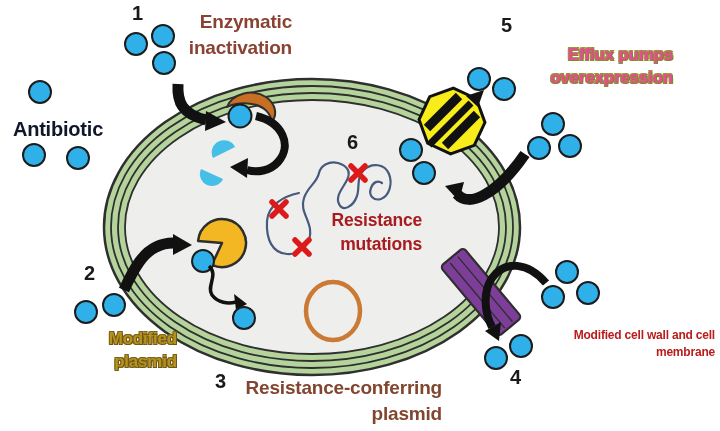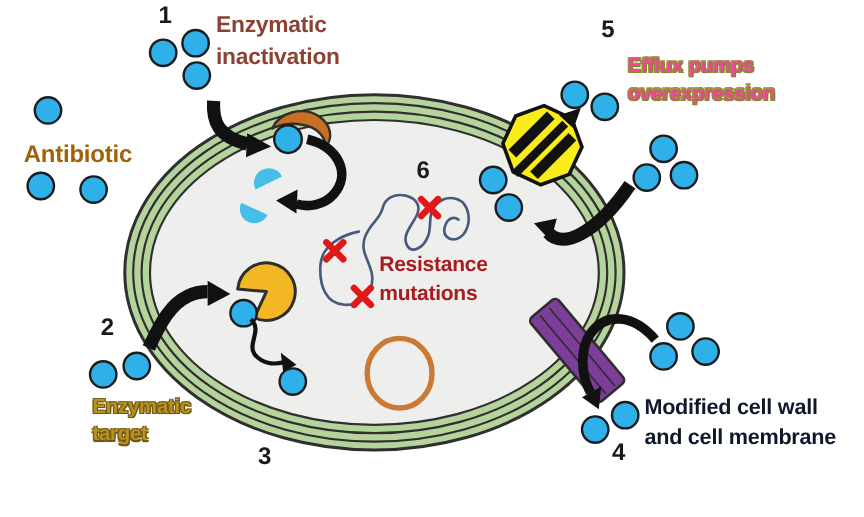--- a/index.html
+++ b/index.html
@@ -11,37 +11,37 @@
     font-family:"Liberation Sans", sans-serif;
   }
   .figure svg{position:absolute;left:0;top:0;}
   .num{
     position:absolute;
     font-weight:bold;font-size:20px;color:#1a1a1a;
     font-family:"Liberation Sans", sans-serif;
   }
   .lbl{
     position:absolute;
-    text-align:left;font-weight:bold;line-height:1.38;
+    text-align:right;font-weight:bold;line-height:1.38;
     font-family:"Liberation Sans", sans-serif;
     letter-spacing:-0.2px;
   }
-  .lbl-black{color:#a16207;font-size:20px;text-align:right;}
+  .lbl-black{color:#0f172a;font-size:20px;text-align:center;}
   .lbl-brown{color:#8a4232;font-size:19px;}
   .lbl-brown2{color:#82452f;font-size:19px;}
   .lbl-olive{
     color:#ec4899;font-size:17px;
     text-shadow:1px 1px 0 #85852a,-1px -1px 0 #9a9a35,1px -1px 0 #8f8f30,-1px 1px 0 #8f8f30;
   }
   .lbl-gold{
     color:#b8921e;font-size:17px;
     text-shadow:1px 1px 0 #6a5512,-1px -1px 0 #7a6316,1px -1px 0 #715c14,-1px 1px 0 #715c14;
   }
   .lbl-red{color:#a81b1f;font-size:17.5px;}
-  .lbl-purple{color:#0f172a;font-size:18px;}
+  .lbl-purple{color:#b91c1c;font-size:12px;}
 </style>
 </head>
 <body>
 
 <div class="figure">
 
   <svg width="720" height="431" viewBox="0 0 720 431">
 
     <g>
       <ellipse cx="312" cy="227" rx="208" ry="148" fill="#b5d49c" stroke="#2f2f2f" stroke-width="2.5"></ellipse>
@@ -126,23 +126,24 @@
       <circle cx="424" cy="173" r="11"></circle>
     </g>
   </svg>
 
   <div class="lbl lbl-black" style="left:6px;top:116px;width:104px">Antibiotic</div>
 
   <div class="num" style="left:132px;top:2px">1</div>
   <div class="lbl lbl-brown" style="left:180px;top:9px;width:112px">Enzymatic inactivation</div>
 
   <div class="num" style="left:84px;top:262px">2</div>
-  <div class="lbl lbl-gold" style="left:77px;top:327px;width:100px">Enzymatic target</div>
+  <div class="lbl lbl-gold" style="left:77px;top:327px;width:100px">Modified plasmid</div>
 
   <div class="num" style="left:215px;top:370px">3</div>
+  <div class="lbl lbl-brown2" style="left:230px;top:375px;width:212px">Resistance-conferring plasmid</div>
 
   <div class="num" style="left:510px;top:366px">4</div>
   <div class="lbl lbl-purple" style="left:537px;top:327px;width:178px">Modified cell wall and cell membrane</div>
 
   <div class="num" style="left:501px;top:14px">5</div>
   <div class="lbl lbl-olive" style="left:523px;top:43px;width:150px">Efflux pumps overexpression</div>
 
   <div class="num" style="left:347px;top:131px">6</div>
   <div class="lbl lbl-red" style="left:316px;top:208px;width:106px">Resistance mutations</div>
 

